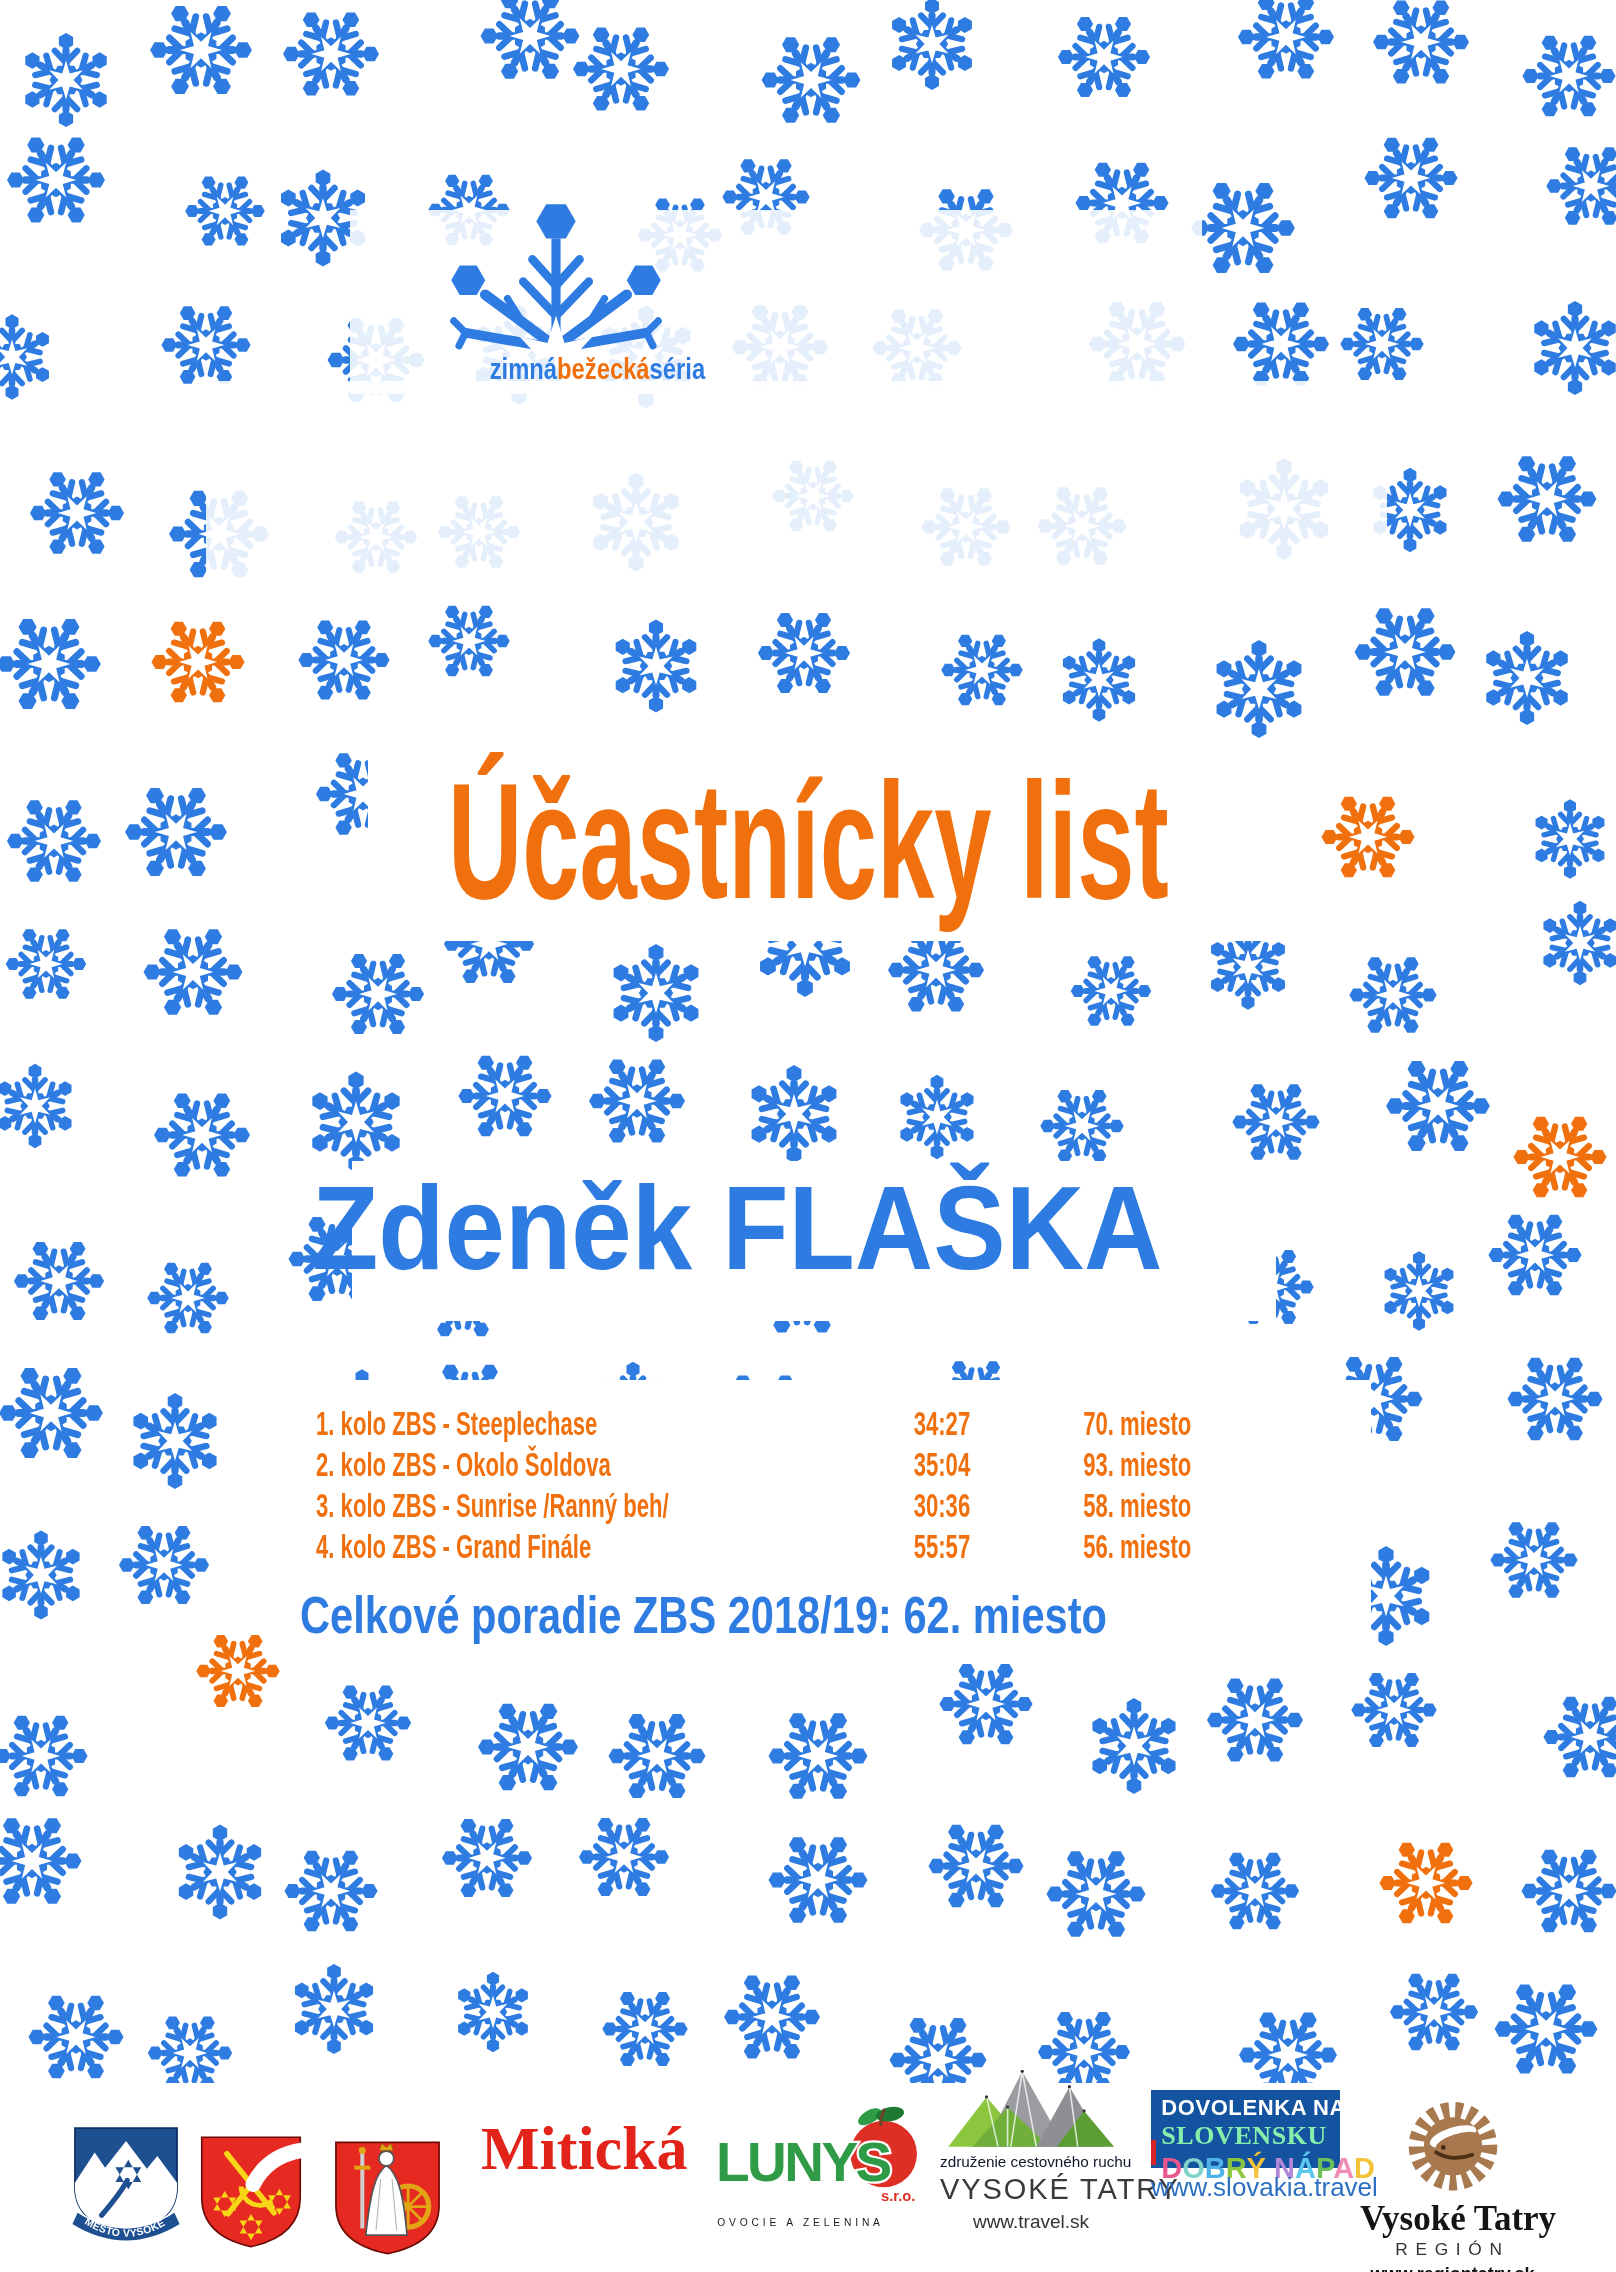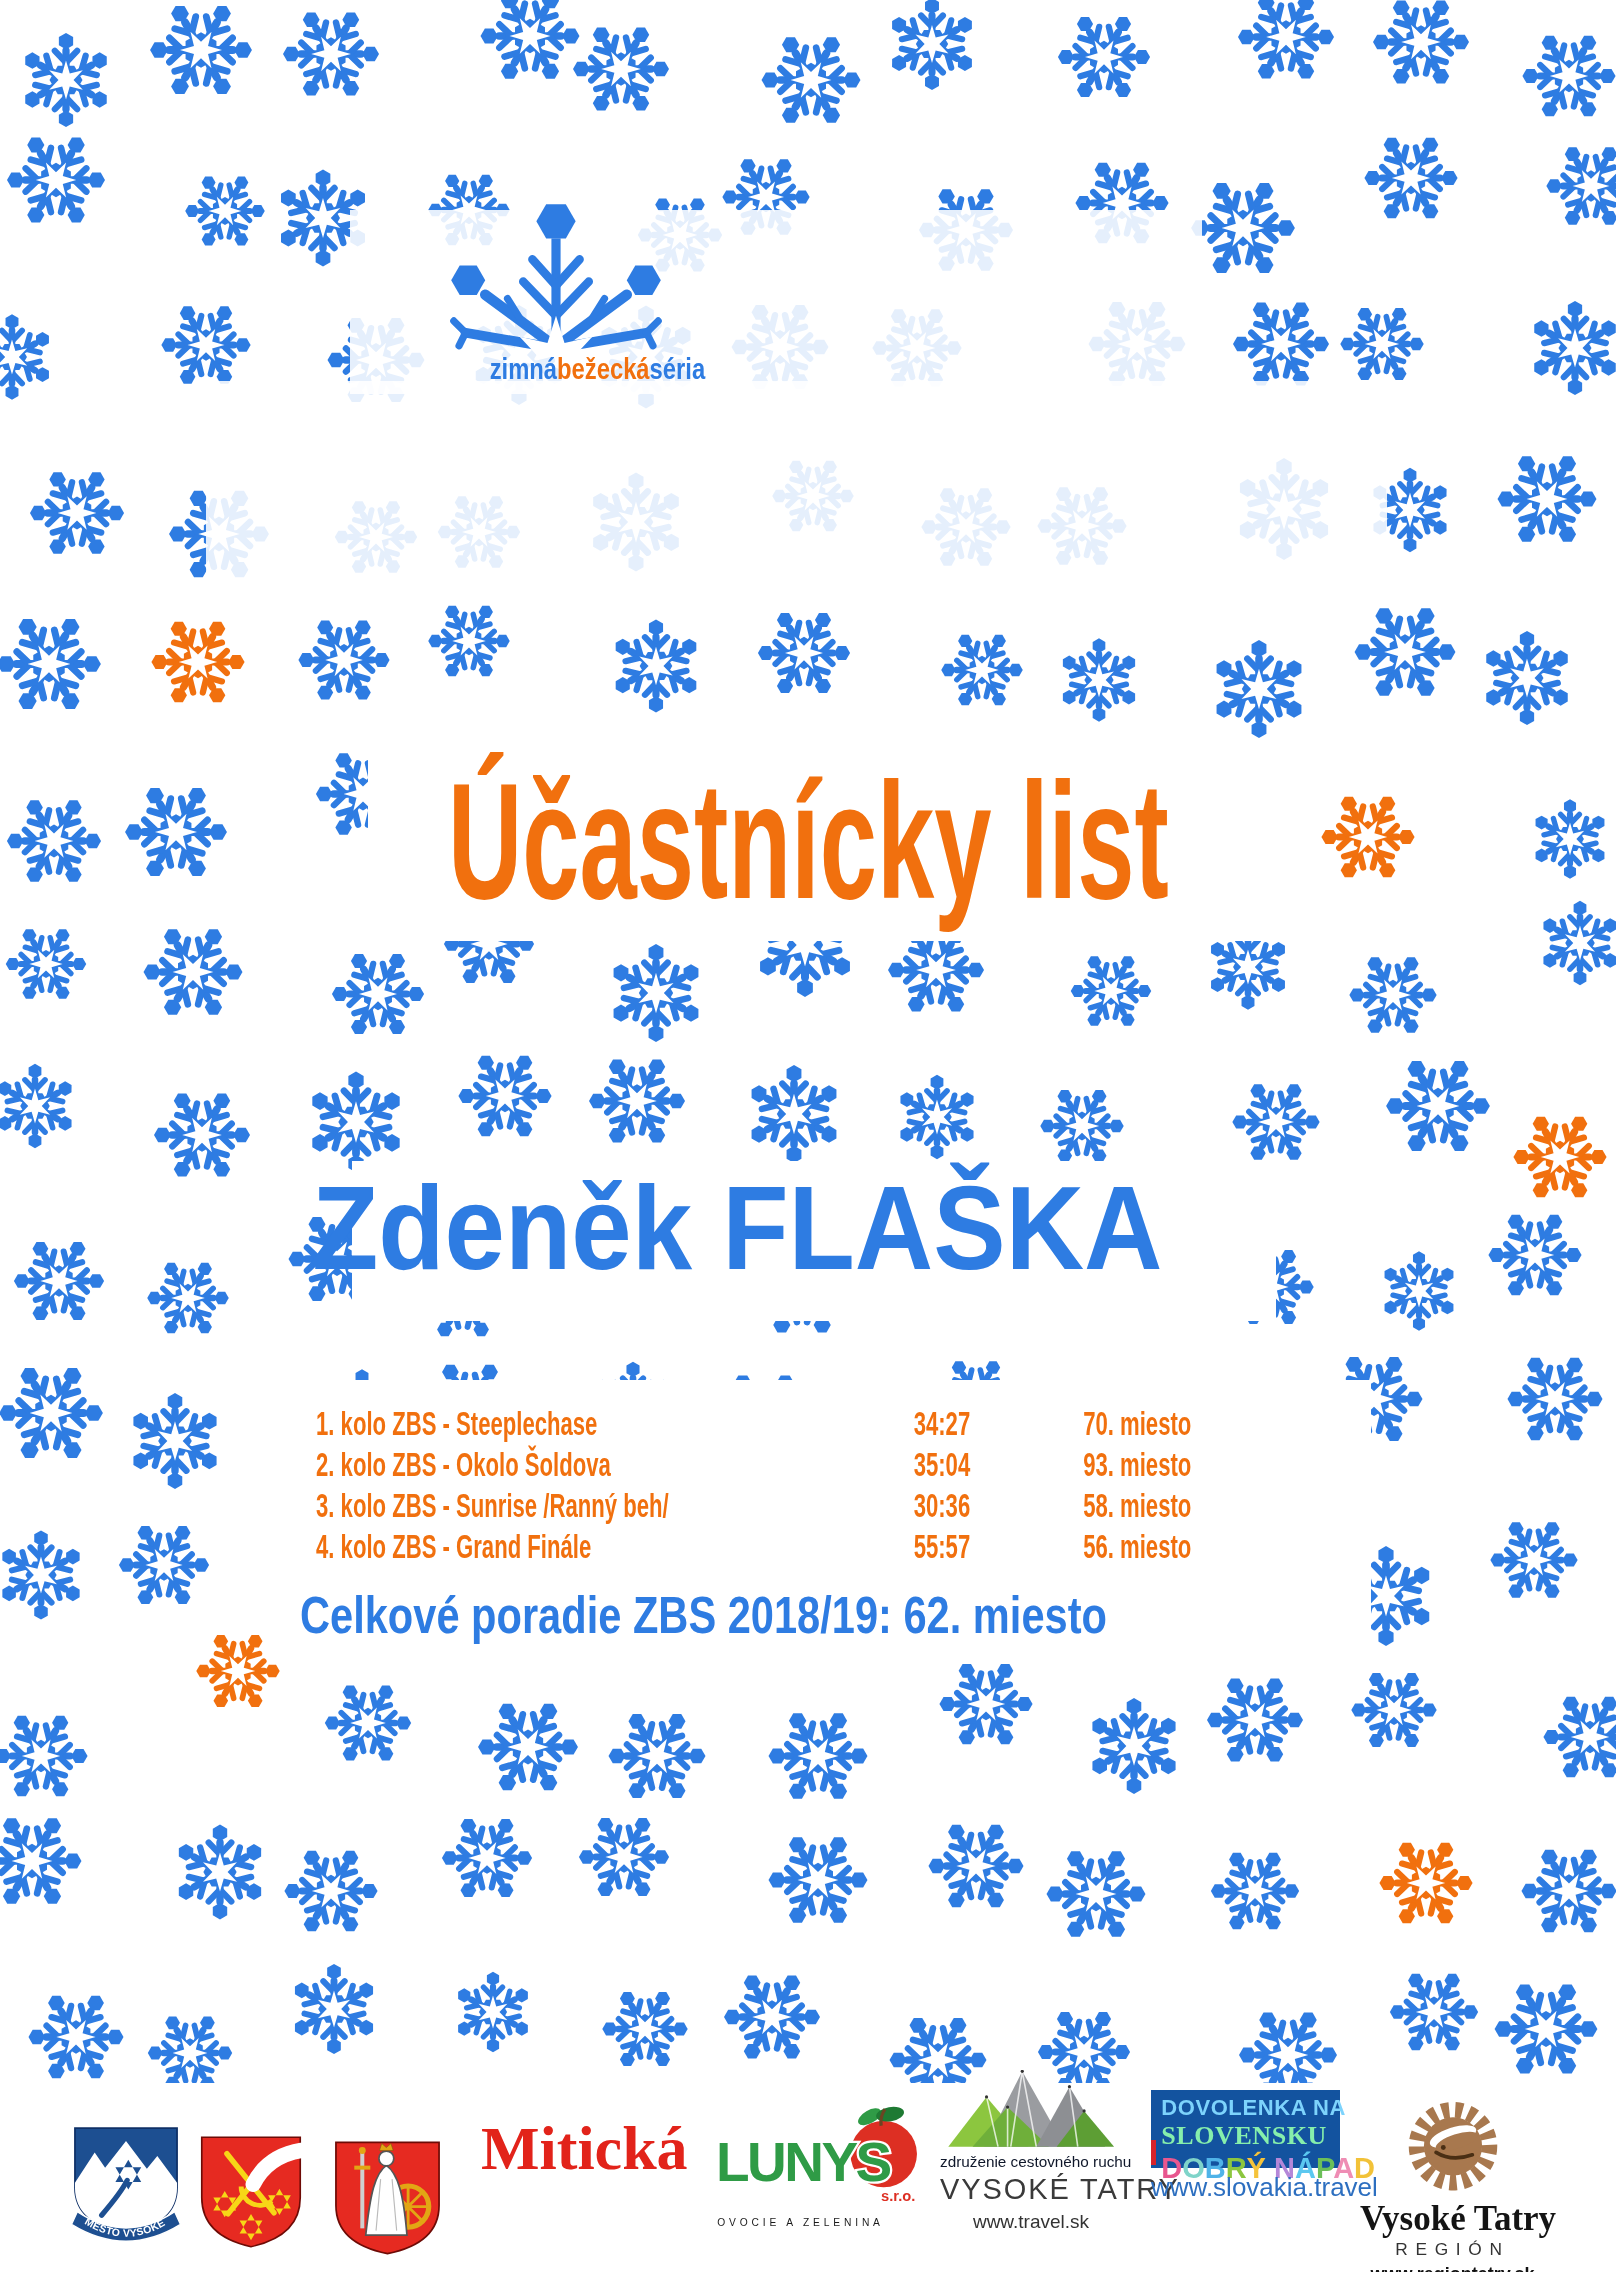--- a/index.html
+++ b/index.html
@@ -45,21 +45,21 @@
   .crest3{left:330px;top:2139px;}
   .miticka{left:481px;top:2117px;font-family:"Liberation Serif",serif;font-weight:bold;
            font-size:62px;color:var(--red);line-height:1;}
   .lunys{left:716px;top:2104px;}
   .assoc{left:940px;top:2070px;width:182px;text-align:center;line-height:1;}
   .assoc-l1{margin-top:3.8px;font-size:15.3px;color:#0f172a;}
   .assoc-name{margin-top:5.8px;font-size:29px;letter-spacing:1.9px;color:#3a3a3a;}
   .assoc-url{margin-top:8.3px;font-size:19px;color:#333;}
   .dovolenka-box{left:1151px;top:2090px;width:189px;height:78px;background:var(--boxblue);
                  padding:6.4px 0 0 10.2px;box-sizing:border-box;line-height:1.12;}
-  .dov-l1{font-size:22px;font-weight:bold;letter-spacing:0.6px;color:#7dd3fc;}
+  .dov-l1{font-size:22px;font-weight:bold;letter-spacing:0.6px;color:#ffffff;}
   .dov-l2{font-size:26px;font-weight:bold;letter-spacing:0.6px;color:#86efac;font-family:Liberation Serif, serif;}
   .dov-l3{font-size:29px;font-weight:bold;margin-top:1.9px;}
   .dov-redbar{position:absolute;left:0;bottom:2.6px;width:5.1px;height:25.6px;background:#d8232a;}
   .dov-url{left:1151px;top:2172px;width:189px;text-align:center;font-size:26px;color:#2d6fc0;}
   .region{left:1360px;top:2099px;width:185px;text-align:center;line-height:1;}
   .region-name{margin-top:2.6px;font-family:"Liberation Serif",serif;font-weight:bold;font-size:35px;color:#141414;}
   .region-sub{margin-top:5.1px;font-size:17.3px;letter-spacing:7.7px;color:#333;}
   .region-url{margin-top:6.4px;font-size:18px;font-weight:bold;color:#111;}
 </style>
 </head>

